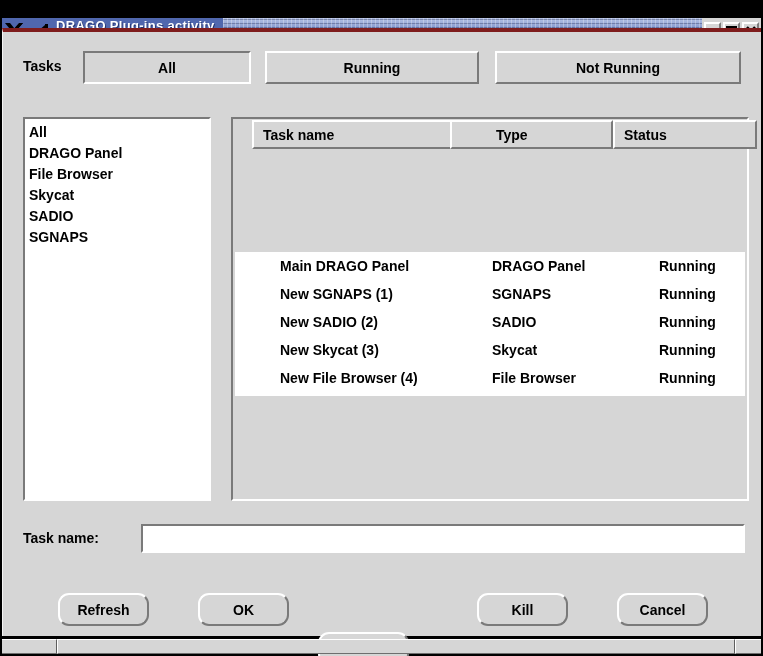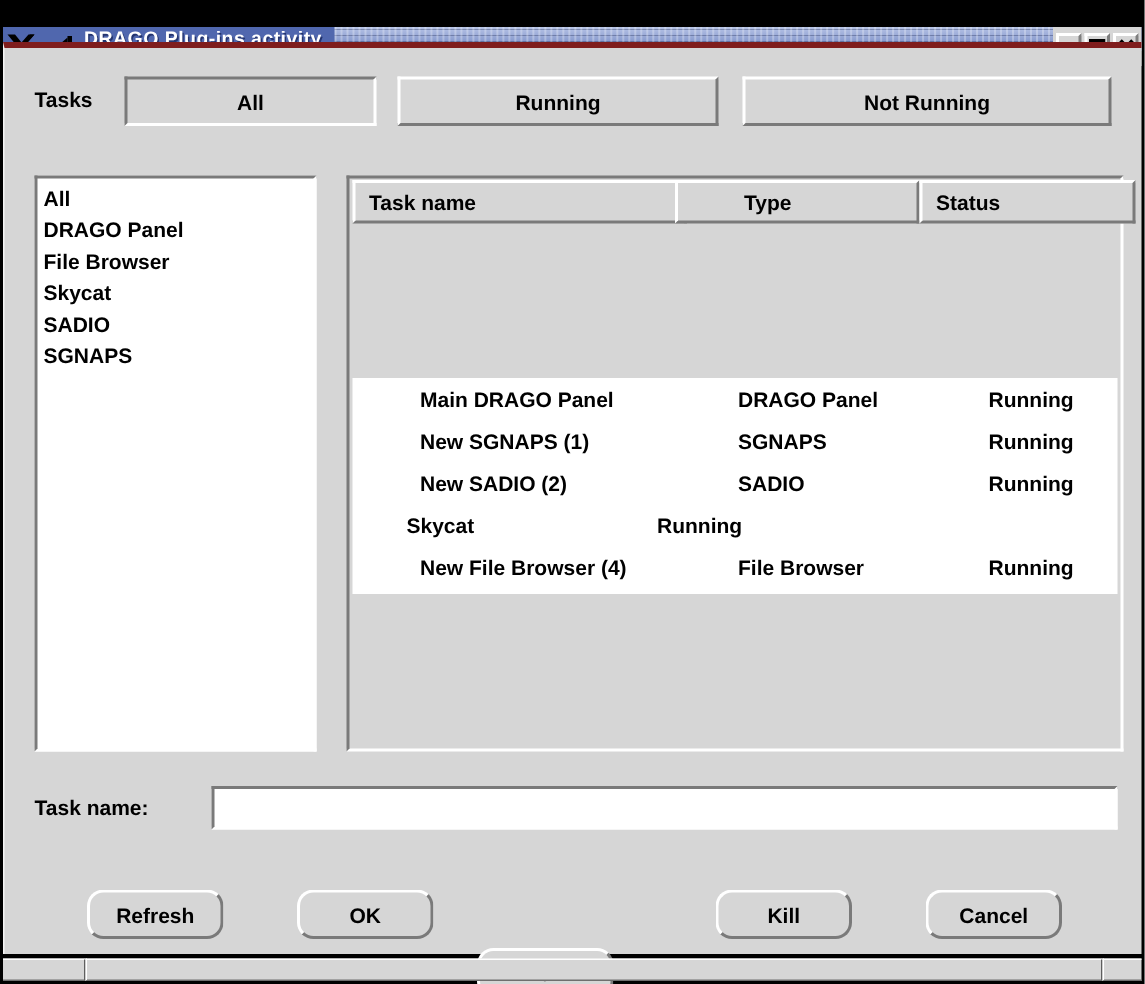--- a/index.html
+++ b/index.html
@@ -64,21 +64,21 @@
   
   .task-panel{
     position:absolute;left:228px;top:85px;width:518px;height:384px;
     border:2px solid;border-color:#7a7a7a #ffffff #ffffff #7a7a7a;background:#d6d6d6;
   }
   .hdr-btn{
     position:absolute;top:1px;height:29px;font-family:inherit;font-weight:bold;font-size:14px;
     background:#d6d6d6;border:2px solid;border-color:#ffffff #7a7a7a #7a7a7a #ffffff;
     display:flex;align-items:center;padding:0 0 0 9px;cursor:pointer;text-align:left;
   }
-  .hdr-btn:nth-child(1){left:2px;width:223px;}
+  .hdr-btn:nth-child(1){left:19px;width:223px;}
   .hdr-btn:nth-child(2){left:217px;width:163px;padding-left:44px;}
   .hdr-btn:nth-child(3){left:380px;width:144px;}
   .task-rows{
     position:absolute;left:2px;right:2px;top:133px;height:144px;background:#fff;
     overflow:hidden;
   }
   .task-row{display:flex;align-items:center;height:28px;font-size:14px;cursor:pointer;padding-left:36px;}
   .task-row .c1{width:221px;padding-left:9px;white-space:nowrap;}
   .task-row .c2{width:167px;white-space:nowrap;}
   .task-row .c3{flex:1;white-space:nowrap;}
@@ -188,20 +188,21 @@
             <span class="c1">New SGNAPS (1)</span>
             <span class="c2">SGNAPS</span>
             <span class="c3">Running</span>
           </div>
           <div class="task-row">
             <span class="c1">New SADIO (2)</span>
             <span class="c2">SADIO</span>
             <span class="c3">Running</span>
           </div>
           <div class="task-row">
+            <span class="c1">New Skycat (3)</span>
             <span class="c2">Skycat</span>
             <span class="c3">Running</span>
           </div>
           <div class="task-row">
             <span class="c1">New File Browser (4)</span>
             <span class="c2">File Browser</span>
             <span class="c3">Running</span>
           </div>
         </div>
     </div>

